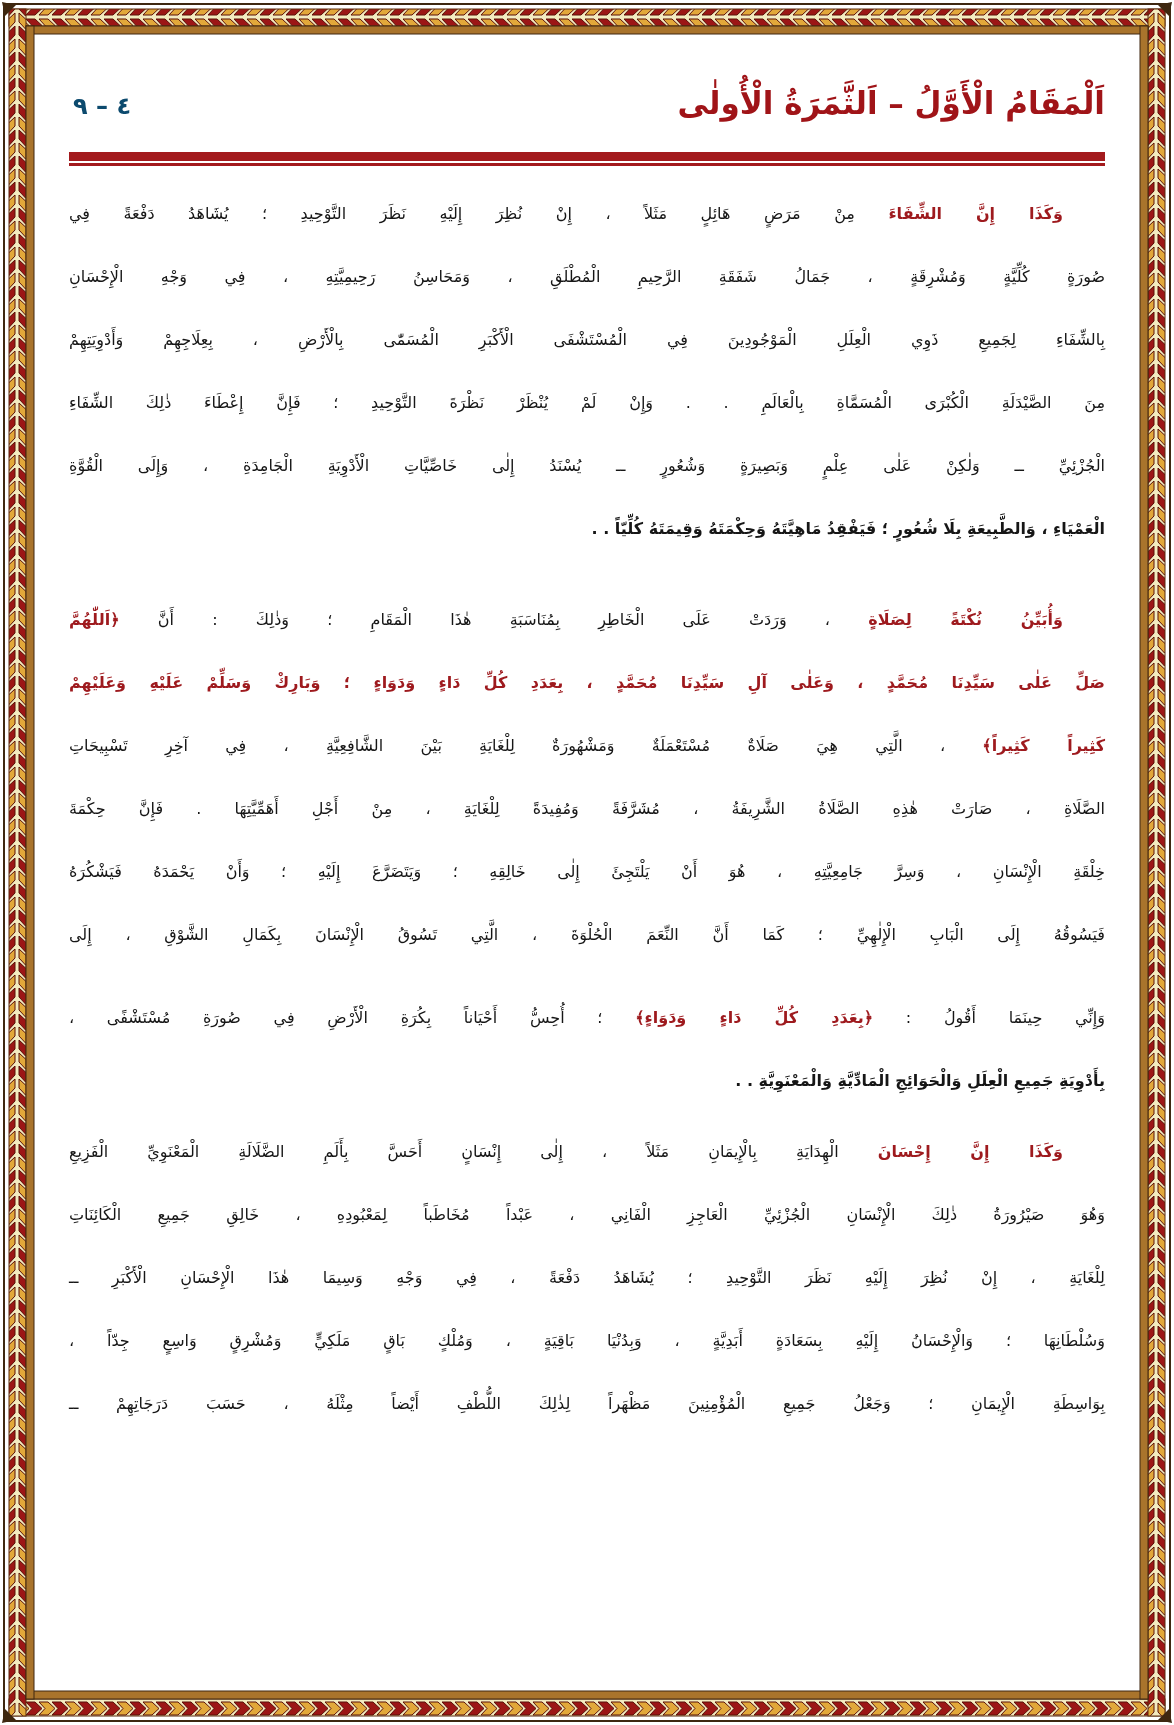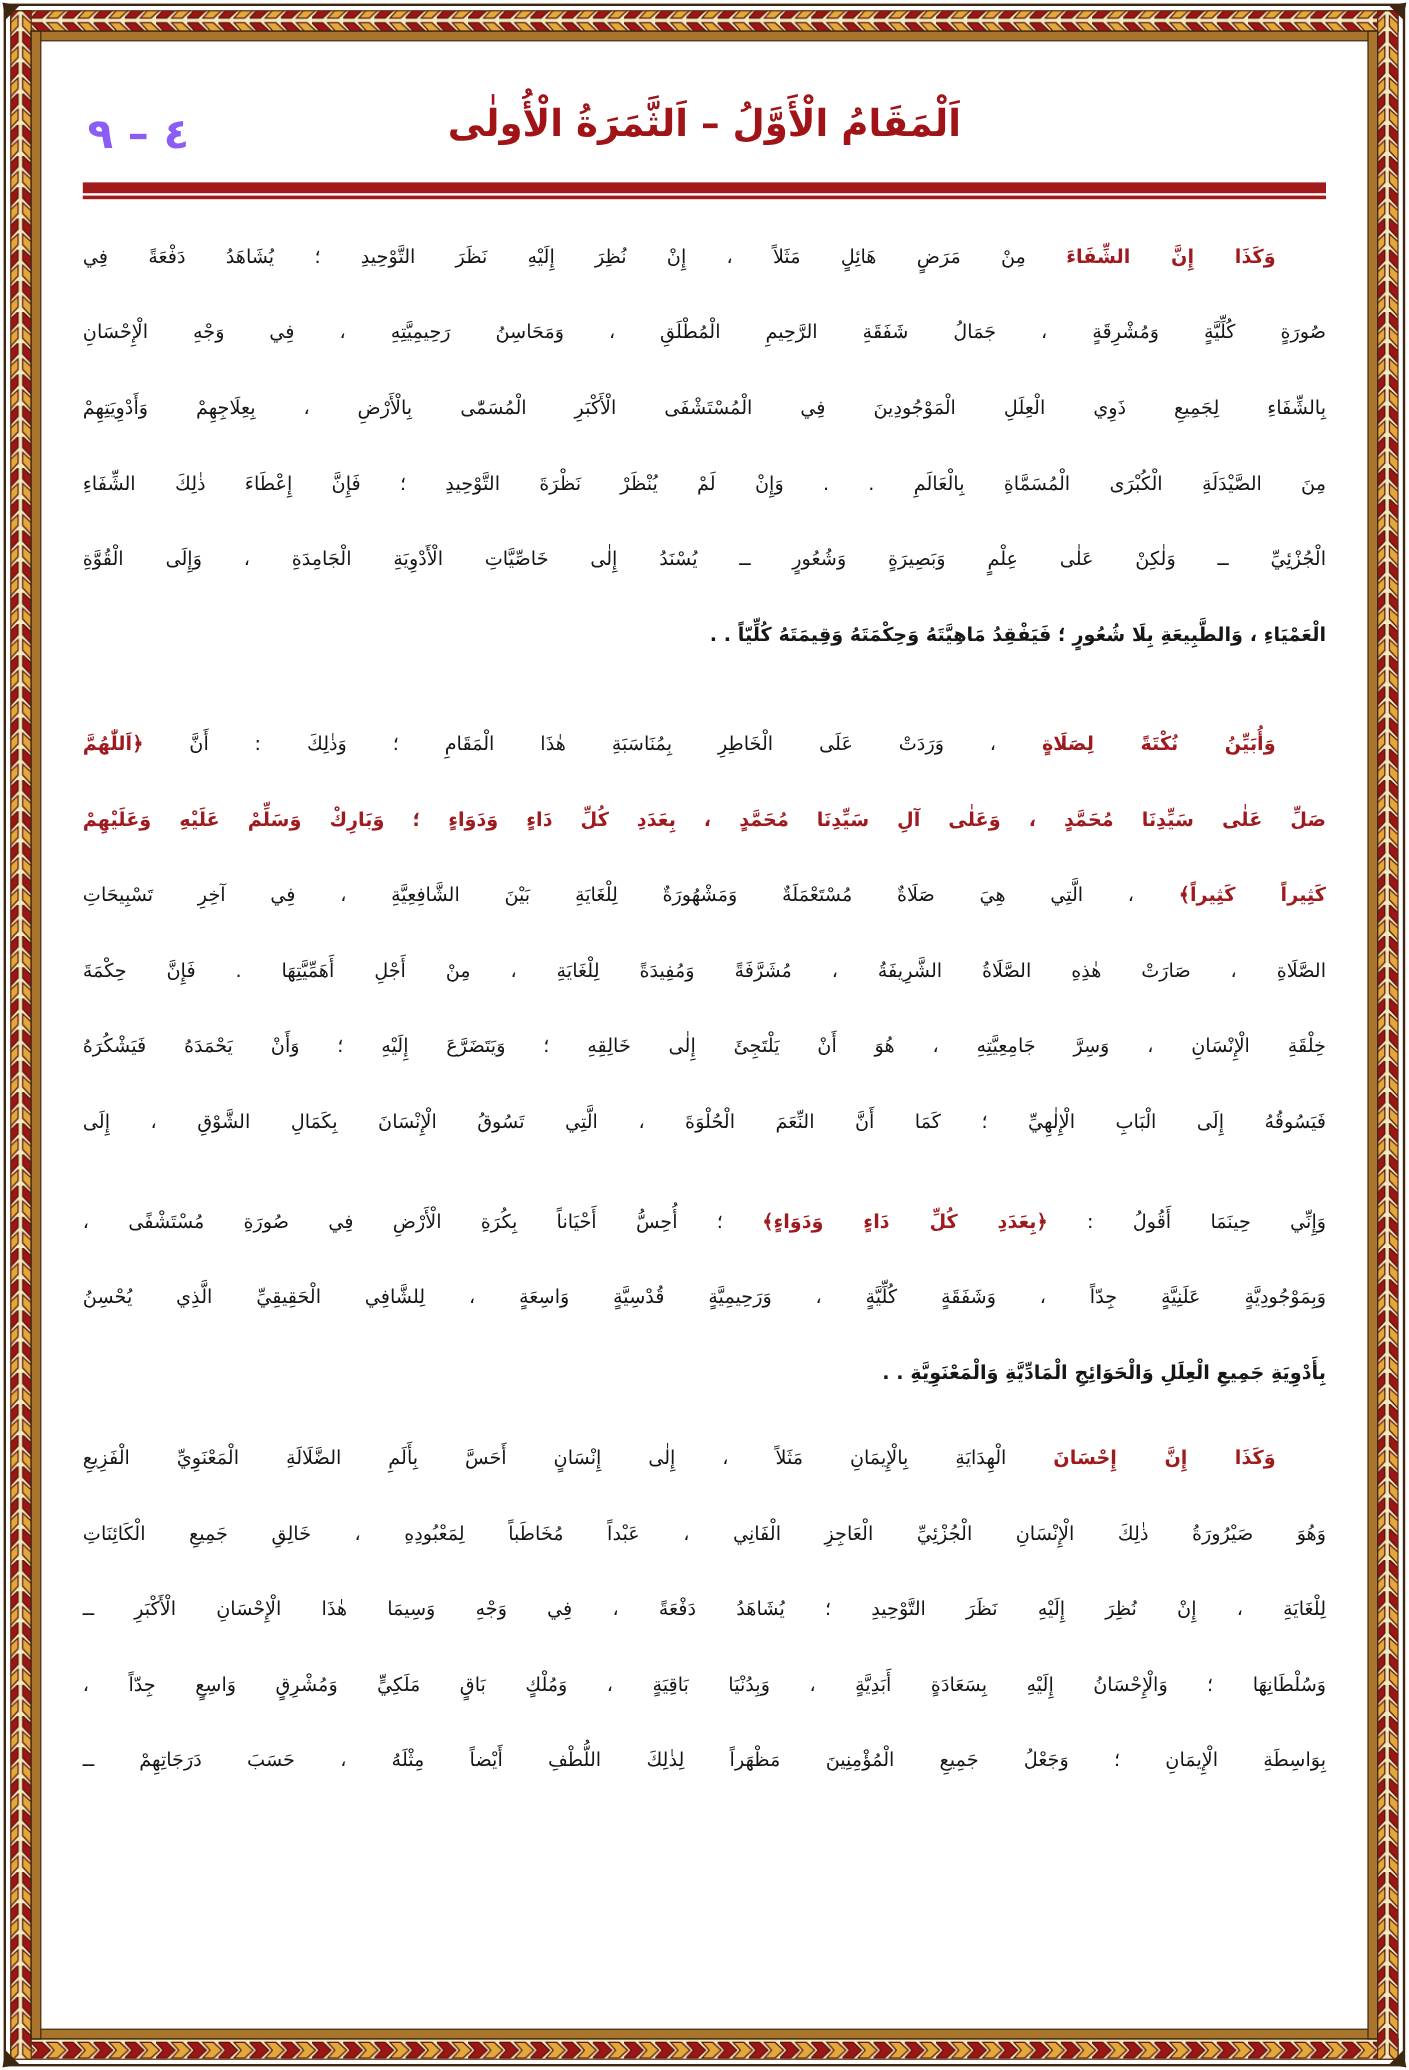--- a/index.html
+++ b/index.html
@@ -11,25 +11,25 @@
     font-family:"DejaVu Sans", sans-serif;
   }
   svg.frame{position:absolute;inset:0;z-index:1;}
   .content{
     position:absolute;z-index:2;
     left:69px;right:69px;top:0;
   }
   .header-row{position:relative;height:150px;}
   .page-label{
     position:absolute;left:4px;top:92px;
-    font-size:35px;font-weight:bold;color:#8b5cf6;
+    font-size:24px;font-weight:bold;color:#0c4a6e;
     letter-spacing:2px;
   }
   .title{
-    text-align:center;
+    text-align:right;
     padding-top:82px;
     font-size:31px;font-weight:bold;color:#A01418;
     line-height:1.4;
   }
   .rule-thick{height:9px;background:#A31A1D;margin-top:2px;}
   .rule-thin{height:3px;background:#A31A1D;margin-top:2px;}
   .body-text{margin-top:16px;direction:rtl;}
   .line{
     height:63px;line-height:63px;
     font-size:16px;color:#161616;
@@ -98,21 +98,20 @@
         <div class="line"><span>مِنَ الصَّيْدَلَةِ الْكُبْرَى الْمُسَمَّاةِ بِالْعَالَمِ . . وَإِنْ لَمْ يُنْظَرْ نَظْرَةَ التَّوْحِيدِ ؛ فَإِنَّ إِعْطَاءَ ذٰلِكَ الشِّفَاءِ</span></div>
         <div class="line"><span>الْجُزْئِيِّ ــ وَلٰكِنْ عَلٰى عِلْمٍ وَبَصِيرَةٍ وَشُعُورٍ ــ يُسْنَدُ إِلٰى خَاصِّيَّاتِ الْأَدْوِيَةِ الْجَامِدَةِ ، وَإِلَى الْقُوَّةِ</span></div>
         <div class="line ragged"><span>الْعَمْيَاءِ ، وَالطَّبِيعَةِ بِلَا شُعُورٍ ؛ فَيَفْقِدُ مَاهِيَّتَهُ وَحِكْمَتَهُ وَقِيمَتَهُ كُلِّيّاً . .</span></div>
         <div class="line" style="margin-top: 28px; padding-right: 42px;"><span class="red">وَأُبَيِّنُ نُكْتَةً لِصَلَاةٍ</span><span> ، وَرَدَتْ عَلَى الْخَاطِرِ بِمُنَاسَبَةِ هٰذَا الْمَقَامِ ؛ وَذٰلِكَ : أَنَّ </span><span class="red">﴿اَللّٰهُمَّ</span></div>
         <div class="line"><span class="red">صَلِّ عَلٰى سَيِّدِنَا مُحَمَّدٍ ، وَعَلٰى آلِ سَيِّدِنَا مُحَمَّدٍ ، بِعَدَدِ كُلِّ دَاءٍ وَدَوَاءٍ ؛ وَبَارِكْ وَسَلِّمْ عَلَيْهِ وَعَلَيْهِمْ</span></div>
         <div class="line"><span class="red">كَثِيراً كَثِيراً﴾</span><span> ، الَّتِي هِيَ صَلَاةٌ مُسْتَعْمَلَةٌ وَمَشْهُورَةٌ لِلْغَايَةِ بَيْنَ الشَّافِعِيَّةِ ، فِي آخِرِ تَسْبِيحَاتِ</span></div>
         <div class="line"><span>الصَّلَاةِ ، صَارَتْ هٰذِهِ الصَّلَاةُ الشَّرِيفَةُ ، مُشَرَّفَةً وَمُفِيدَةً لِلْغَايَةِ ، مِنْ أَجْلِ أَهَمِّيَّتِهَا . فَإِنَّ حِكْمَةَ</span></div>
         <div class="line"><span>خِلْقَةِ الْإِنْسَانِ ، وَسِرَّ جَامِعِيَّتِهِ ، هُوَ أَنْ يَلْتَجِئَ إِلٰى خَالِقِهِ ؛ وَيَتَضَرَّعَ إِلَيْهِ ؛ وَأَنْ يَحْمَدَهُ فَيَشْكُرَهُ</span></div>
         <div class="line"><span>فَيَسُوقُهُ إِلَى الْبَابِ الْإِلٰهِيِّ ؛ كَمَا أَنَّ النِّعَمَ الْحُلْوَةَ ، الَّتِي تَسُوقُ الْإِنْسَانَ بِكَمَالِ الشَّوْقِ ، إِلَى</span></div>
         <div class="line" style="margin-top: 20px;"><span>وَإِنِّي حِينَمَا أَقُولُ : </span><span class="red">﴿بِعَدَدِ كُلِّ دَاءٍ وَدَوَاءٍ﴾</span><span> ؛ أُحِسُّ أَحْيَاناً بِكُرَةِ الْأَرْضِ فِي صُورَةِ مُسْتَشْفًى ،</span></div>
-        <div class="line"><span>وَبِمَوْجُودِيَّةٍ عَلَنِيَّةٍ جِدّاً ، وَشَفَقَةٍ كُلِّيَّةٍ ، وَرَحِيمِيَّةٍ قُدْسِيَّةٍ وَاسِعَةٍ ، لِلشَّافِي الْحَقِيقِيِّ الَّذِي يُحْسِنُ</span></div>
         <div class="line ragged"><span>بِأَدْوِيَةِ جَمِيعِ الْعِلَلِ وَالْحَوَائِجِ الْمَادِّيَّةِ وَالْمَعْنَوِيَّةِ . .</span></div>
         <div class="line" style="margin-top: 8px; padding-right: 42px;"><span class="red">وَكَذَا إِنَّ إِحْسَانَ</span><span> الْهِدَايَةِ بِالْإِيمَانِ مَثَلاً ، إِلٰى إِنْسَانٍ أَحَسَّ بِأَلَمِ الضَّلَالَةِ الْمَعْنَوِيِّ الْفَزِيعِ</span></div>
         <div class="line"><span>وَهُوَ صَيْرُورَةُ ذٰلِكَ الْإِنْسَانِ الْجُزْئِيِّ الْعَاجِزِ الْفَانِي ، عَبْداً مُخَاطَباً لِمَعْبُودِهِ ، خَالِقِ جَمِيعِ الْكَائِنَاتِ</span></div>
         <div class="line"><span>لِلْغَايَةِ ، إِنْ نُظِرَ إِلَيْهِ نَظَرَ التَّوْحِيدِ ؛ يُشَاهَدُ دَفْعَةً ، فِي وَجْهِ وَسِيمَا هٰذَا الْإِحْسَانِ الْأَكْبَرِ ــ</span></div>
         <div class="line"><span>وَسُلْطَانِهَا ؛ وَالْإِحْسَانُ إِلَيْهِ بِسَعَادَةٍ أَبَدِيَّةٍ ، وَبِدُنْيَا بَاقِيَةٍ ، وَمُلْكٍ بَاقٍ مَلَكِيٍّ وَمُشْرِقٍ وَاسِعٍ جِدّاً ،</span></div>
         <div class="line"><span>بِوَاسِطَةِ الْإِيمَانِ ؛ وَجَعْلُ جَمِيعِ الْمُؤْمِنِينَ مَظْهَراً لِذٰلِكَ اللُّطْفِ أَيْضاً مِثْلَهُ ، حَسَبَ دَرَجَاتِهِمْ ــ</span></div>
       </div>
 
   </div>
 </div>

